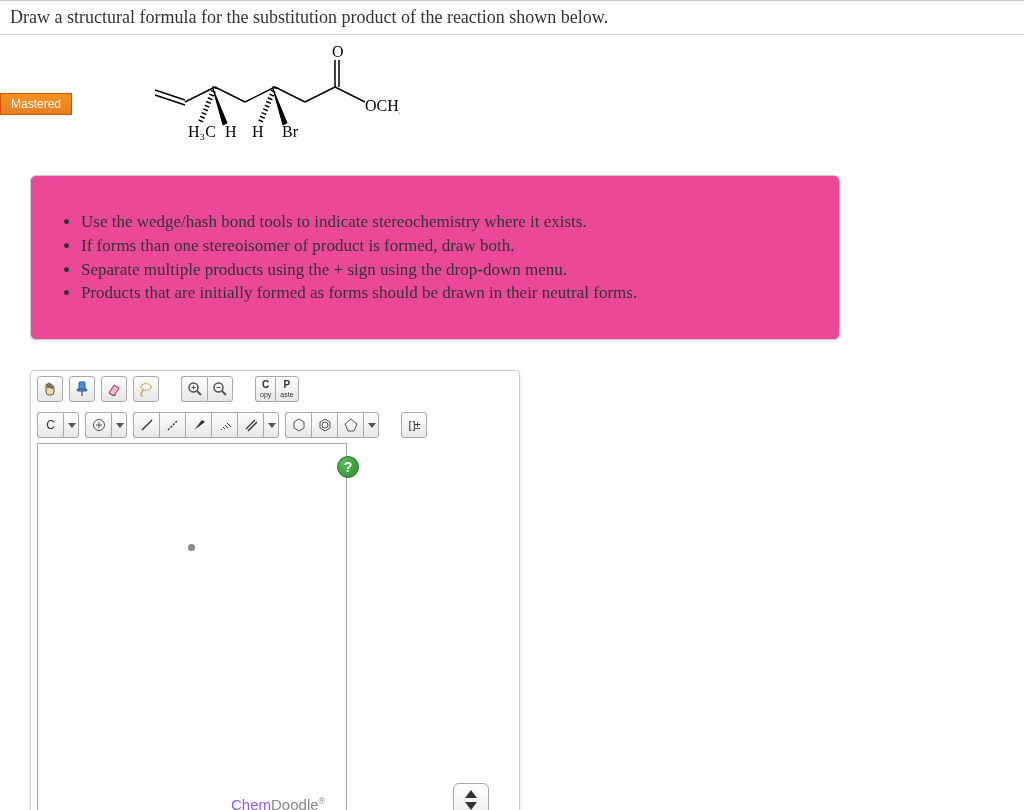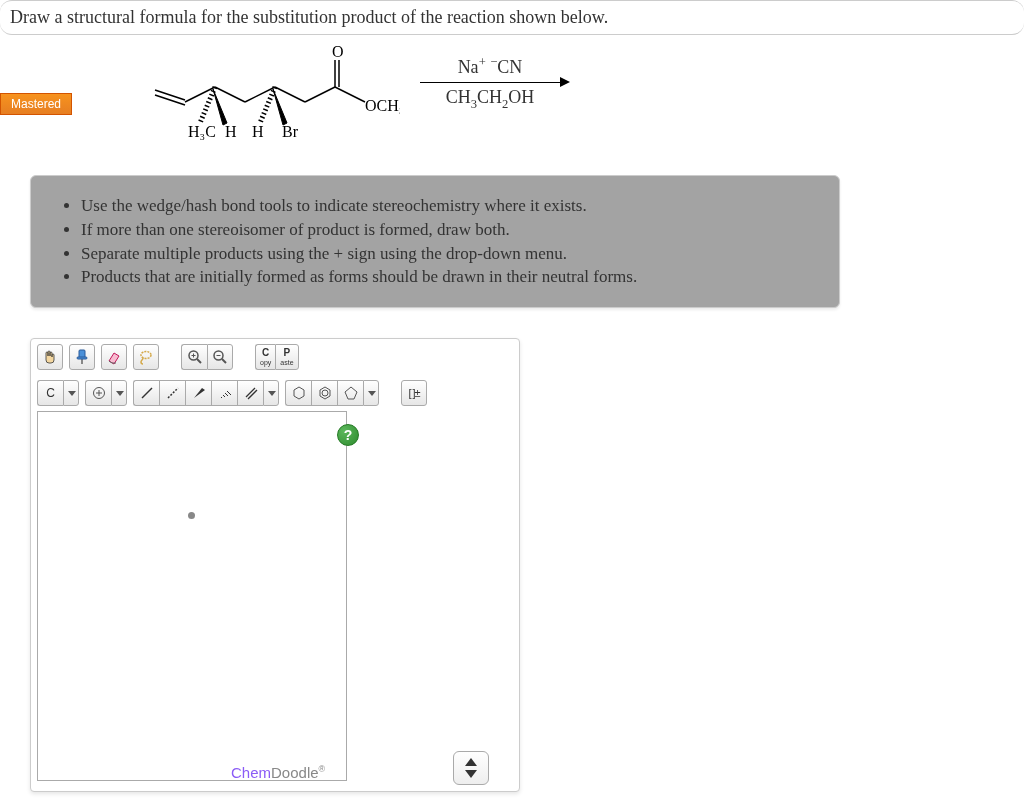--- a/index.html
+++ b/index.html
@@ -8,21 +8,20 @@
     background: #fff;
     color: #333;
     width: 1024px;
     height: 810px;
     position: relative;
   }
   .question-row {
     border-top: 1px solid #ccc;
     border-bottom: 1px solid #ccc;
     padding: 6px 10px;
-    border-radius: 12px;
   }
   .question-text {
     font-size: 18px;
     color: #333;
   }
   .figure-area {
     position: relative;
     height: 110px;
     margin-top: 10px;
   }
@@ -70,22 +69,22 @@
   sub { font-size: 0.7em; }
   sup { font-size: 0.7em; }
 
   .content-wrap {
     margin: 20px 0 0 30px;
     width: 810px;
   }
   .instruction-box {
     border: 1px solid #ccc;
     border-radius: 6px;
-    background: #a3a3a3;
-    padding: 18px 22px;
+    background: #ec4899;
+    padding: 34px 22px;
     box-shadow: 0 2px 3px rgba(0,0,0,0.08);
     font-size: 17px;
     line-height: 1.4;
   }
   .instruction-box ul {
     list-style: disc;
     padding-left: 28px;
   }
   .editor-area {
     margin-top: 30px;
@@ -220,34 +219,27 @@
       </g>
       <text x="38" y="92" font-family="Times New Roman" font-size="16" fill="#000">H₃C</text>
       <text x="75" y="92" font-family="Times New Roman" font-size="16" fill="#000">H</text>
       <text x="102" y="92" font-family="Times New Roman" font-size="16" fill="#000">H</text>
       <text x="132" y="92" font-family="Times New Roman" font-size="16" fill="#000">Br</text>
       <text x="182" y="12" font-family="Times New Roman" font-size="16" fill="#000">O</text>
       <text x="215" y="66" font-family="Times New Roman" font-size="16" fill="#000">OCH₃</text>
     </svg>
   </div>
 
-  <div class="reagent-block">
-    <div>Na<sup>+</sup> <sup>−</sup>CN</div>
-    <div class="reagent-line">
-        <div class="arrowhead"></div>
-      </div>
-    <div>CH<sub>3</sub>CH<sub>2</sub>OH</div>
-  </div>
 </div>
 
 <div class="content-wrap">
   <div class="instruction-box">
     <ul>
       <li>Use the wedge/hash bond tools to indicate stereochemistry where it exists.</li>
-      <li>If more than one stereoisomer of product is formed, draw both.</li>
+      <li>If forms than one stereoisomer of product is formed, draw both.</li>
       <li>Separate multiple products using the + sign using the drop-down menu.</li>
       <li>Products that are initially formed as forms should be drawn in their neutral forms.</li>
     </ul>
   </div>
 
   <div class="editor-area">
     <div class="toolbar-row">
       <div class="tool-btn">
         <svg width="16" height="16" viewBox="0 0 16 16">
             <path d="M4 8V4a1 1 0 012 0v3V3a1 1 0 012 0v4V4a1 1 0 012 0v4V6a1 1 0 012 0v5a3 3 0 01-3 3H7a3 3 0 01-3-3V8z" fill="#f4d7a1" stroke="#333" stroke-width="0.8"></path>

